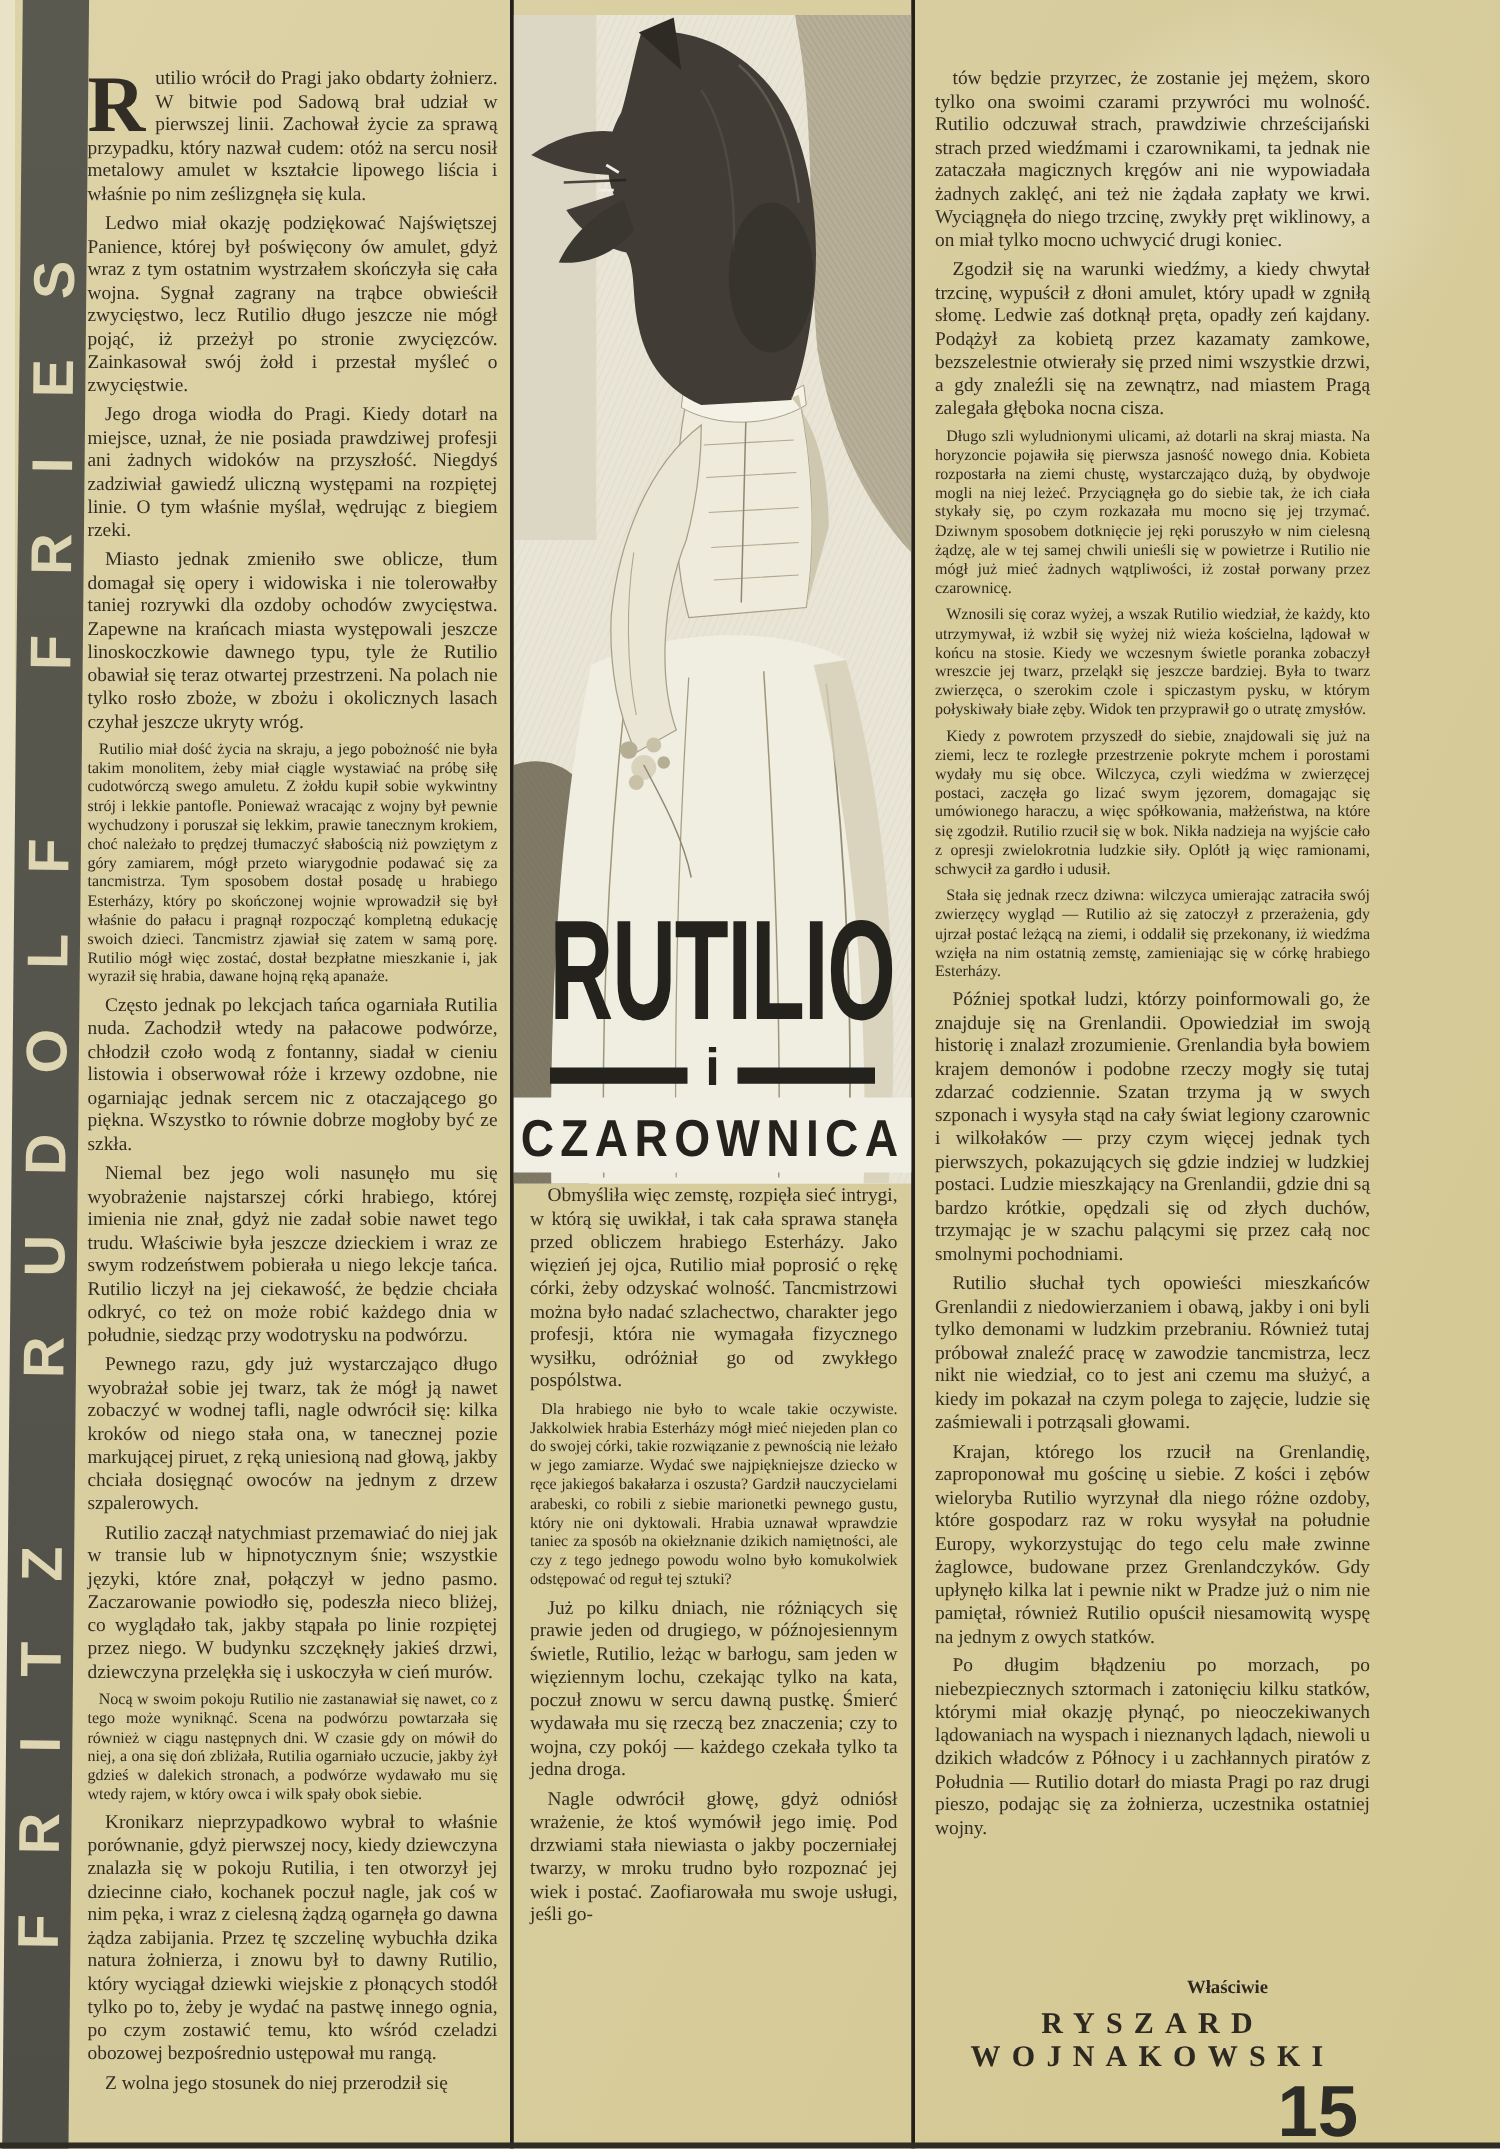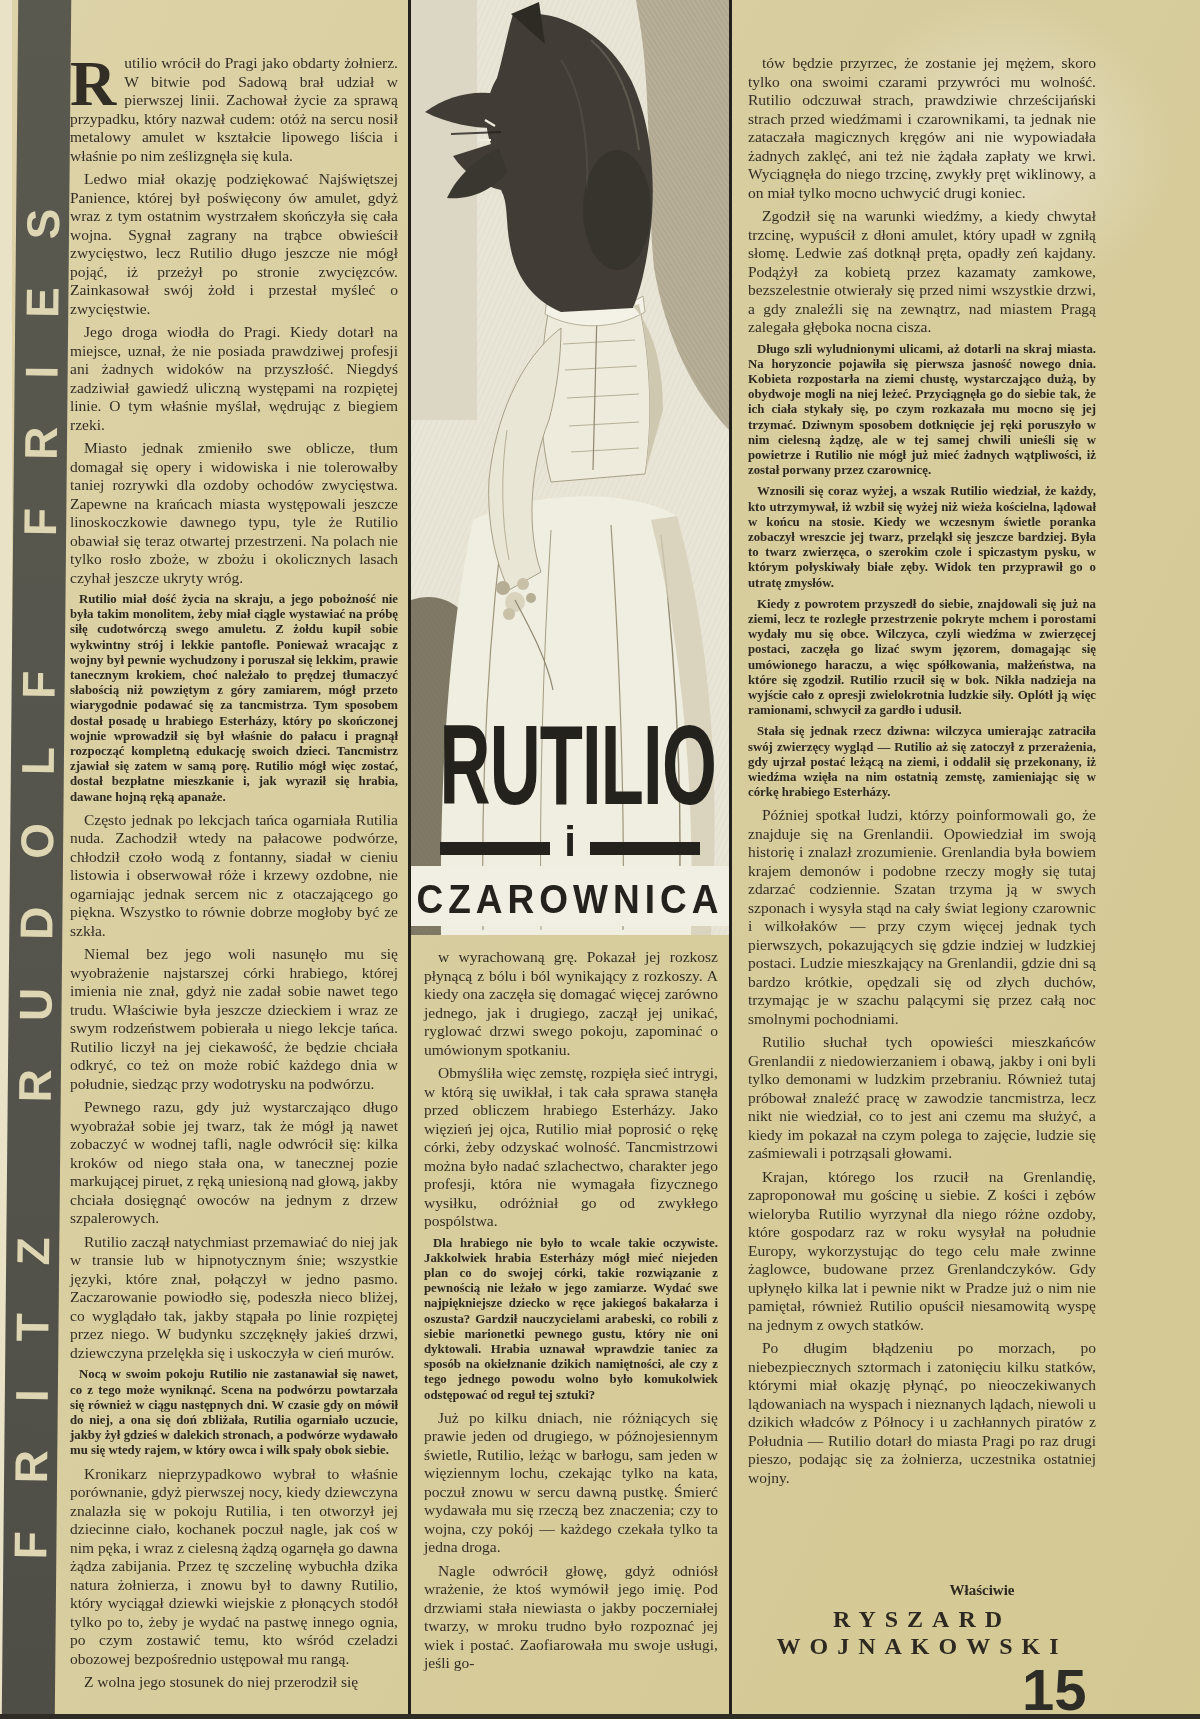--- a/index.html
+++ b/index.html
@@ -16,28 +16,28 @@
     transform:rotate(0.55deg);overflow:hidden;}
   .spine-text{position:absolute;left:50%;top:50%;transform:translate(-50%,-50%) rotate(-90deg);
     white-space:nowrap;font-family:"Liberation Sans",sans-serif;font-weight:bold;
     font-size:46px;letter-spacing:48px;word-spacing:26px;color:#ded6b2;}
   
   .col{position:absolute;top:54px;}
   .col-left{left:70px;width:328px;}
   .col-right{left:748px;width:348px;}
   p.reg{font-size:15.5px;line-height:18.5px;text-align:justify;margin:0 0 5px 0;
     text-indent:14px;color:#332e25;}
-  p.small{font-size:12.8px;line-height:15.2px;font-weight:bold;text-align:justify;
+  p.small{font-size:12.8px;line-height:15.2px;font-weight:normal;text-align:justify;
     margin:3px 0 6px 0;text-indent:9px;color:#2d2921;}
   p.has-drop{text-indent:0;}
   .dropcap{float:left;font-size:64px;line-height:51px;padding:4px 8px 0 0;font-weight:bold;}
   
   .center-panel{position:absolute;left:408px;top:0;width:324px;height:1719px;
     border-left:3px solid #23211c;border-right:3px solid #23211c;box-sizing:border-box;}
-  .illustration{position:absolute;left:0;top:0;width:253px;height:935px;}
+  .illustration{position:absolute;left:0;top:12px;width:253px;height:935px;}
   .title-rutilio{position:absolute;top:700px;left:0;width:318px;text-align:center;
     font-family:"Liberation Sans",sans-serif;font-weight:bold;font-size:86px;
     letter-spacing:-1px;color:#24221d;transform:scale(0.82,1.32);transform-origin:center top;}
   .title-mid{position:absolute;top:838px;left:0;width:318px;display:flex;align-items:center;
     justify-content:center;gap:14px;}
   .bar{width:110px;height:13px;background:#24221d;}
   .mid-i{font-family:"Liberation Sans",sans-serif;font-weight:bold;font-size:42px;
     line-height:20px;color:#24221d;position:relative;top:-6px;}
   .title-strip{position:absolute;top:866px;left:0;width:318px;height:60px;background:#f1eee3;}
   .title-czarownica{position:absolute;top:876px;left:0;width:318px;text-align:center;
@@ -139,21 +139,20 @@
       <div class="title-rutilio">RUTILIO</div>
       <div class="title-mid">
         <div class="bar"></div>
         <div class="mid-i">i</div>
         <div class="bar"></div>
       </div>
       <div class="title-strip"></div>
       <div class="title-czarownica">CZAROWNICA</div>
     </div>
     <div class="center-text">
-        <p class="reg">w wyrachowaną grę. Pokazał jej rozkosz płynącą z bólu i ból wynikający z rozkoszy. A kiedy ona zaczęła się domagać więcej zarówno jednego, jak i drugiego, zaczął jej unikać, ryglować drzwi swego pokoju, zapominać o umówionym spotkaniu.</p>
         <p class="reg">Obmyśliła więc zemstę, rozpięła sieć intrygi, w którą się uwikłał, i tak cała sprawa stanęła przed obliczem hrabiego Esterházy. Jako więzień jej ojca, Rutilio miał poprosić o rękę córki, żeby odzyskać wolność. Tancmistrzowi można było nadać szlachectwo, charakter jego profesji, która nie wymagała fizycznego wysiłku, odróżniał go od zwykłego pospólstwa.</p>
         <p class="small">Dla hrabiego nie było to wcale takie oczywiste. Jakkolwiek hrabia Esterházy mógł mieć niejeden plan co do swojej córki, takie rozwiązanie z pewnością nie leżało w jego zamiarze. Wydać swe najpiękniejsze dziecko w ręce jakiegoś bakałarza i oszusta? Gardził nauczycielami arabeski, co robili z siebie marionetki pewnego gustu, który nie oni dyktowali. Hrabia uznawał wprawdzie taniec za sposób na okiełznanie dzikich namiętności, ale czy z tego jednego powodu wolno było komukolwiek odstępować od reguł tej sztuki?</p>
         <p class="reg">Już po kilku dniach, nie różniących się prawie jeden od drugiego, w późnojesiennym świetle, Rutilio, leżąc w barłogu, sam jeden w więziennym lochu, czekając tylko na kata, poczuł znowu w sercu dawną pustkę. Śmierć wydawała mu się rzeczą bez znaczenia; czy to wojna, czy pokój — każdego czekała tylko ta jedna droga.</p>
         <p class="reg">Nagle odwrócił głowę, gdyż odniósł wrażenie, że ktoś wymówił jego imię. Pod drzwiami stała niewiasta o jakby poczerniałej twarzy, w mroku trudno było rozpoznać jej wiek i postać. Zaofiarowała mu swoje usługi, jeśli go-</p>
       </div>
   </div>
 
   <div class="col col-right">
       <p class="reg">tów będzie przyrzec, że zostanie jej mężem, skoro tylko ona swoimi czarami przywróci mu wolność. Rutilio odczuwał strach, prawdziwie chrześcijański strach przed wiedźmami i czarownikami, ta jednak nie zataczała magicznych kręgów ani nie wypowiadała żadnych zaklęć, ani też nie żądała zapłaty we krwi. Wyciągnęła do niego trzcinę, zwykły pręt wiklinowy, a on miał tylko mocno uchwycić drugi koniec.</p>
       <p class="reg">Zgodził się na warunki wiedźmy, a kiedy chwytał trzcinę, wypuścił z dłoni amulet, który upadł w zgniłą słomę. Ledwie zaś dotknął pręta, opadły zeń kajdany. Podążył za kobietą przez kazamaty zamkowe, bezszelestnie otwierały się przed nimi wszystkie drzwi, a gdy znaleźli się na zewnątrz, nad miastem Pragą zalegała głęboka nocna cisza.</p>

